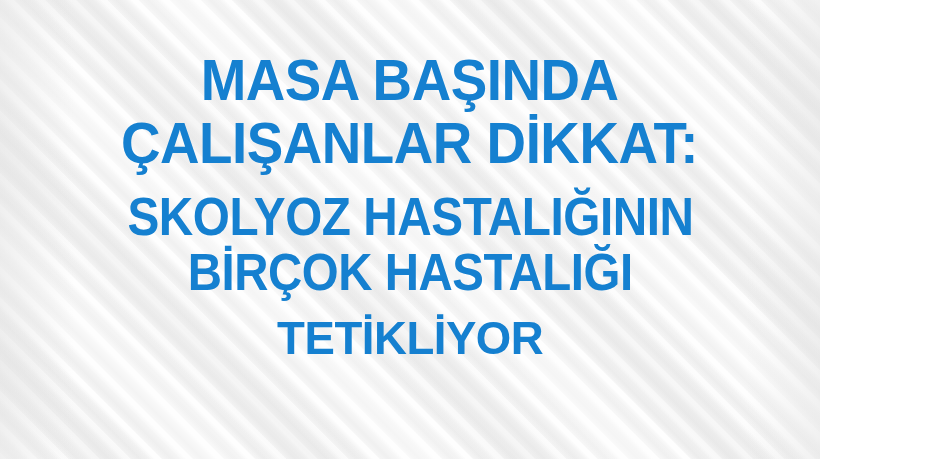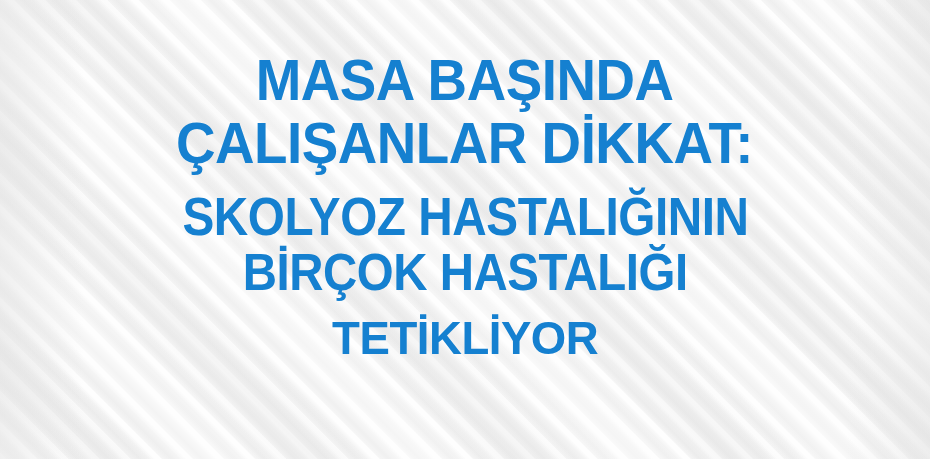--- a/index.html
+++ b/index.html
@@ -8,21 +8,21 @@
   }
   body {
     width: 930px;
     height: 459px;
     overflow: hidden;
     font-family: "Liberation Sans", sans-serif;
   }
 
   #poster {
     position: relative;
-    width: 930px;
+    width: 820px;
     height: 459px;
     background-color: #f1f1f1;
     overflow: hidden;
   }
 
   
   #stripes {
     position: absolute;
     inset: 0;
     background-image:

